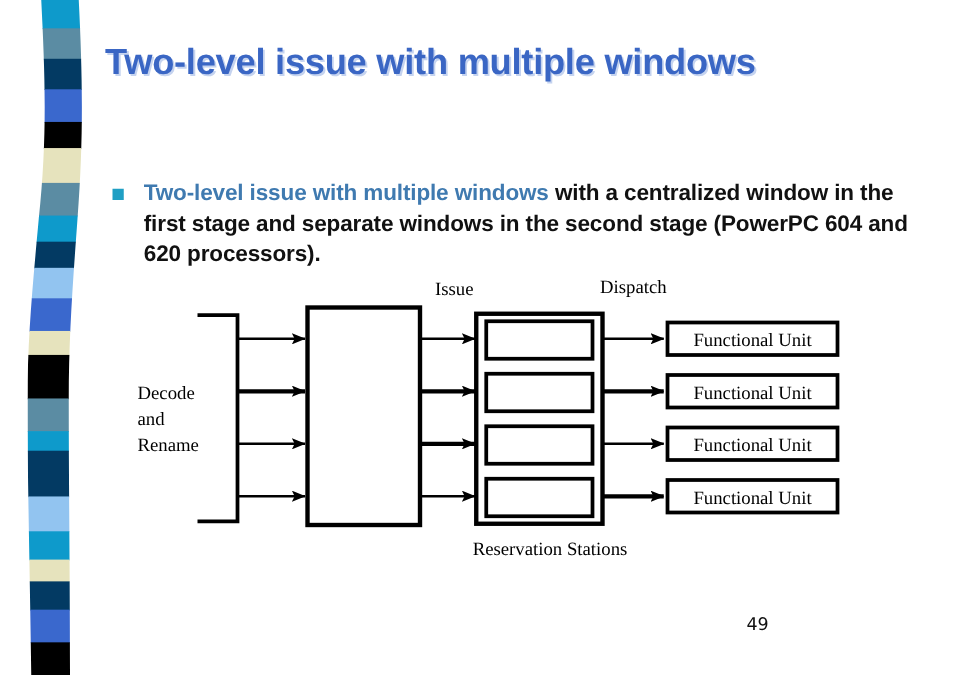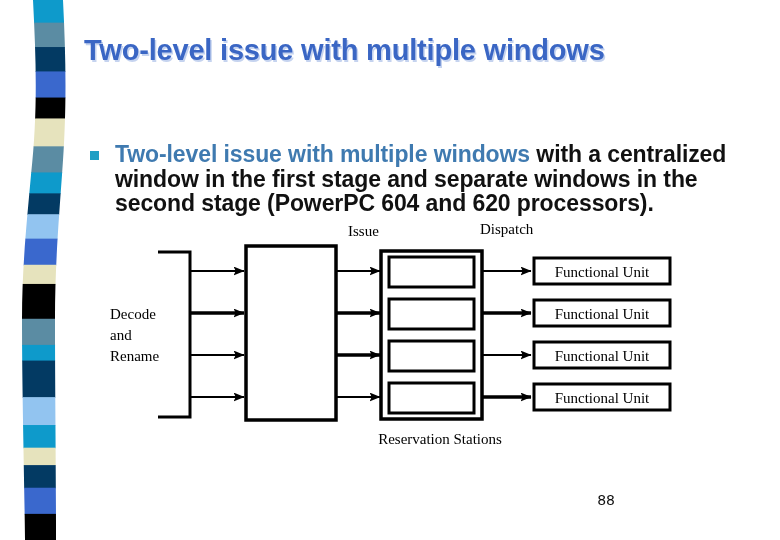--- a/index.html
+++ b/index.html
@@ -26,21 +26,21 @@
   }
 
   
   #bullet-block{position:absolute;left:90px;top:142px;width:660px;}
   #bullet-marker{
     position:absolute;left:0;top:9px;width:9px;height:9px;
     background:#1f9fc4;
   }
   #bullet-text{
     margin-left:25px;
-    font-size:23px;font-weight:bold;color:#111111;
+    font-size:18px;font-weight:bold;color:#111111;
     line-height:24.5px;
     letter-spacing:-0.1px;
   }
   .hl{color:#3f7ab0;}
 
   
   #diagram{position:absolute;left:0;top:0;width:780px;height:540px;}
   #diagram svg{display:block;}
   .dlabel{font-family:"Liberation Serif", serif;font-size:15px;fill:#000;}
   .fu-label{font-family:"Liberation Serif", serif;font-size:15px;fill:#000;}
@@ -170,15 +170,15 @@
       <text class="dlabel" x="110" y="340">and</text>
       <text class="dlabel" x="110" y="361">Rename</text>
 
       <text class="dlabel" x="348" y="236">Issue</text>
       <text class="dlabel" x="480" y="234">Dispatch</text>
 
       <text class="dlabel" x="440" y="444" text-anchor="middle">Reservation Stations</text>
     </svg>
   </div>
 
-  <div id="page-number">88</div>
+  <div id="page-number">49</div>
 
 </div>
 
 </body></html>

